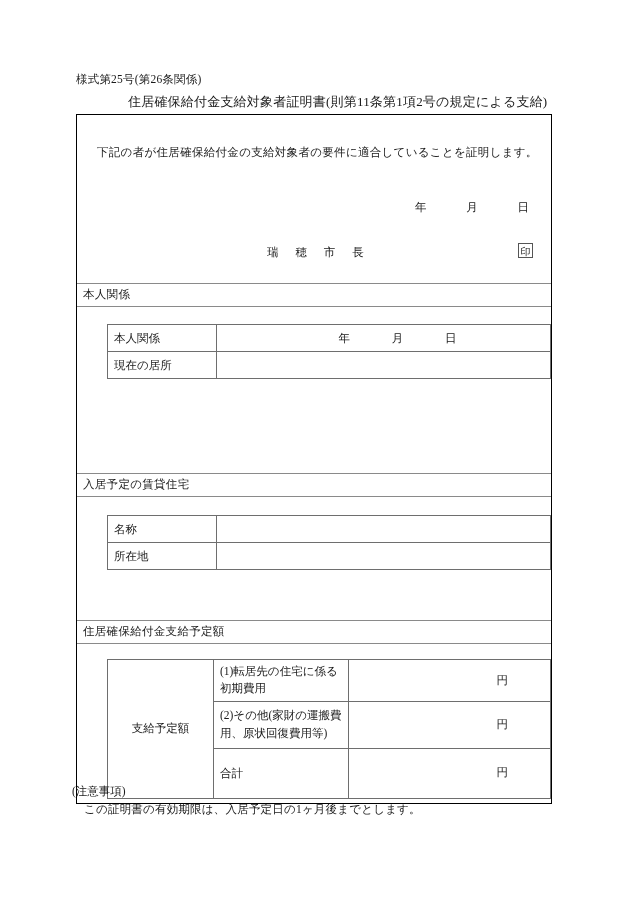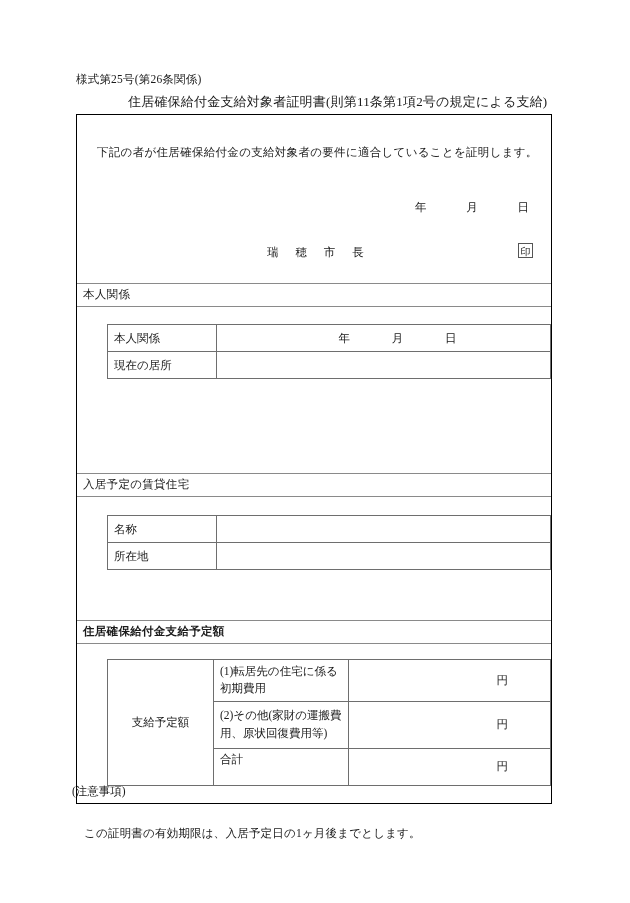--- a/index.html
+++ b/index.html
@@ -184,21 +184,20 @@
     white-space: nowrap;
     text-align: right;
   }
   .notes-body {
     position: absolute;
     left: 84px;
     top: 802px;
     font-size: 11.5px;
     letter-spacing: 0.2px;
     white-space: nowrap;
-    margin-top: 24px;
   }
 </style>
 </head>
 <body>
 
 <div class="page">
 
   <div class="form-no">様式第25号(第26条関係)</div>
 
   <div class="doc-title">住居確保給付金支給対象者証明書(則第11条第1項2号の規定による支給)</div>
@@ -256,40 +255,40 @@
           <td class="col-value">&nbsp;</td>
         </tr>
         <tr>
           <td class="col-label" style="height:26px;">所在地</td>
           <td class="col-value">&nbsp;</td>
         </tr>
       </tbody>
     </table>
 
     <div class="rule" style="top:505px;"></div>
-    <div class="sec-title" style="top:509px;font-weight:bold;">住居確保給付金支給予定額</div>
+    <div class="sec-title" style="top:509px;">住居確保給付金支給予定額</div>
     <div class="rule" style="top:528px;"></div>
 
     <table class="btable" style="top:544px;">
       <tbody>
         <tr>
           <td class="bcol-head" rowspan="3">支給予定額</td>
           <td class="bcol-item amt-row1">(1)転居先の住宅に係る初期費用</td>
           <td class="bcol-amt yen-cell amt-row1">
             <span class="yen-mark">円</span>
           </td>
         </tr>
         <tr>
           <td class="bcol-item amt-tall">(2)その他(家財の運搬費用、原状回復費用等)</td>
           <td class="bcol-amt yen-cell amt-tall">
             <span class="yen-mark">円</span>
           </td>
         </tr>
         <tr>
-          <td class="bcol-item amt-row3" style="vertical-align:top;padding-top:2px;">合計</td>
+          <td class="bcol-item amt-row3" style="vertical-align:top;padding-top:16px;">合計</td>
           <td class="bcol-amt yen-cell amt-row3 yen-bottom">
             <span class="yen-mark">円</span>
           </td>
         </tr>
       </tbody>
     </table>
 
   </div>
 
   <div class="notes-title">(注意事項)</div>

